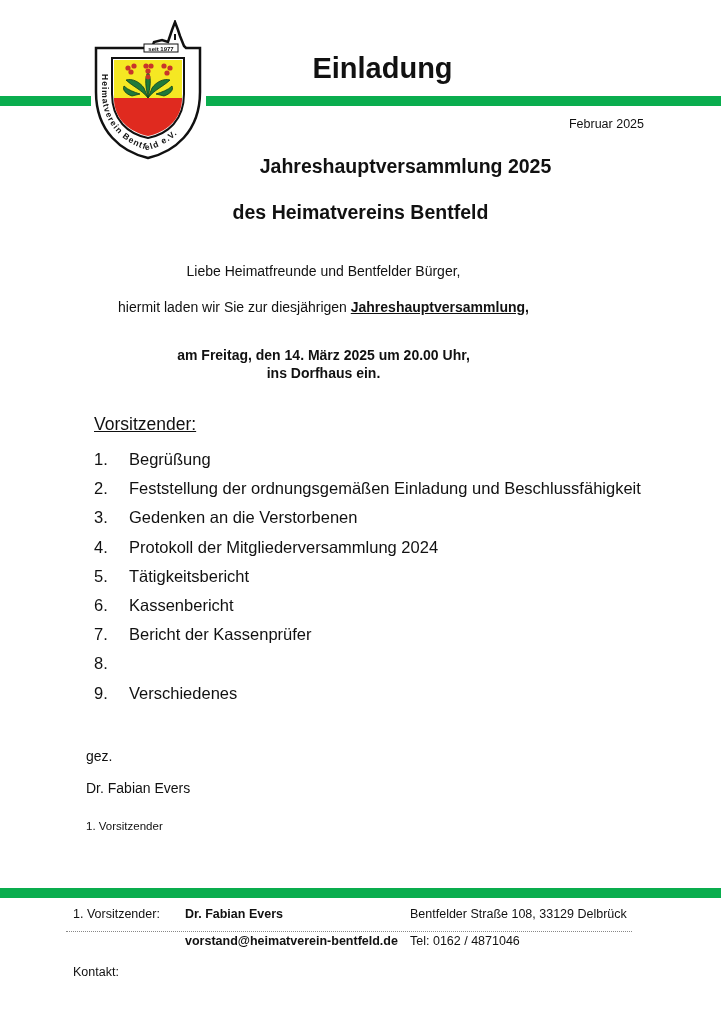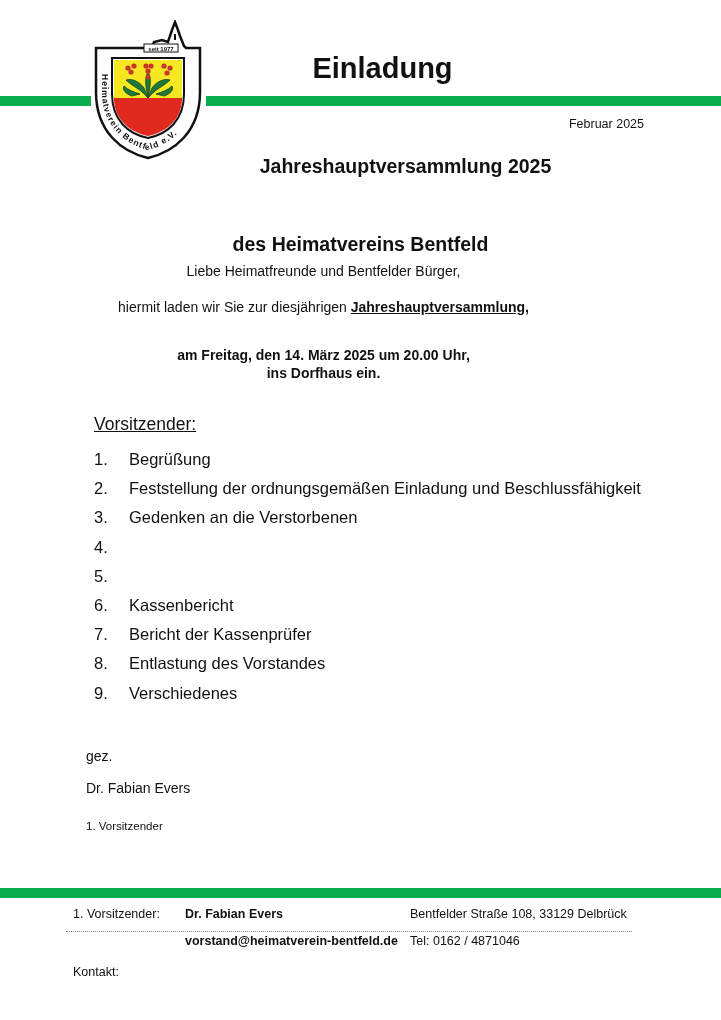--- a/index.html
+++ b/index.html
@@ -71,21 +71,21 @@
   <path id="ringpath" d="M10 50 L10 74 C10 104 32 124 56 130 C80 124 102 104 102 74 L102 50" fill="none"></path>
   <text font-size="8.5" font-weight="bold" fill="#111" font-family="Liberation Sans, sans-serif" letter-spacing="1">
     <textPath href="#ringpath" startOffset="4">Heimatverein Bentfeld e.V.</textPath>
   </text>
 </svg>
 
 <div class="title">Einladung</div>
 <div class="date">Februar 2025</div>
 
 <div class="heading" style="top:152px;padding-left:45px;">Jahreshauptversammlung 2025</div>
-<div class="heading" style="top:198px;margin-top:32px;">des Heimatvereins Bentfeld</div>
+<div class="heading" style="top:198px;">des Heimatvereins Bentfeld</div>
 
 <div class="center-line" style="top:263px;">Liebe Heimatfreunde und Bentfelder Bürger,</div>
 <div class="center-line" style="top:299px;">
   <span>hiermit laden wir Sie zur diesjährigen </span><span class="bold ul">Jahreshauptversammlung,</span>
 </div>
 <div class="center-line bold" style="top:347px;">am Freitag, den 14. März 2025 um 20.00 Uhr,</div>
 <div class="center-line bold" style="top:365px;">ins Dorfhaus ein.</div>
 
 <div class="agenda-title">Vorsitzender:</div>
 <ul class="agenda">
@@ -96,35 +96,36 @@
   <li>
       <span class="num">2.</span>
       <span>Feststellung der ordnungsgemäßen Einladung und Beschlussfähigkeit</span>
     </li>
   <li>
       <span class="num">3.</span>
       <span>Gedenken an die Verstorbenen</span>
     </li>
   <li>
       <span class="num">4.</span>
+      <span>Protokoll der Mitgliederversammlung 2024</span>
     </li>
   <li>
       <span class="num">5.</span>
+      <span>Tätigkeitsbericht</span>
     </li>
   <li>
       <span class="num">6.</span>
       <span>Kassenbericht</span>
     </li>
   <li>
       <span class="num">7.</span>
       <span>Bericht der Kassenprüfer</span>
     </li>
   <li>
       <span class="num">8.</span>
-      <span>Entlastung des Vorstandes</span>
     </li>
   <li>
       <span class="num">9.</span>
       <span>Verschiedenes</span>
     </li>
 </ul>
 
 <div class="sig" style="top:748px;">gez.</div>
 <div class="sig" style="top:780px;">Dr. Fabian Evers</div>
 <div class="sig" style="top:820px; font-size:11.5px; ">1. Vorsitzender</div>

